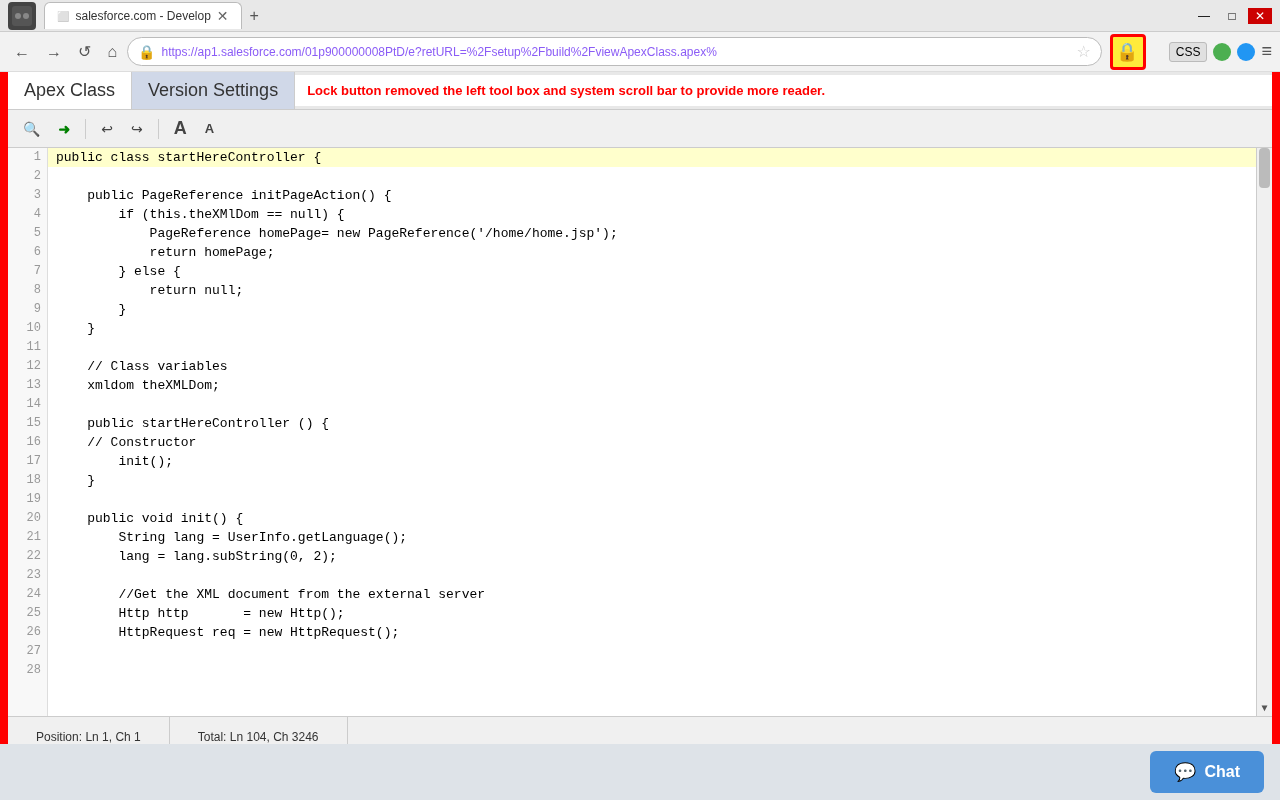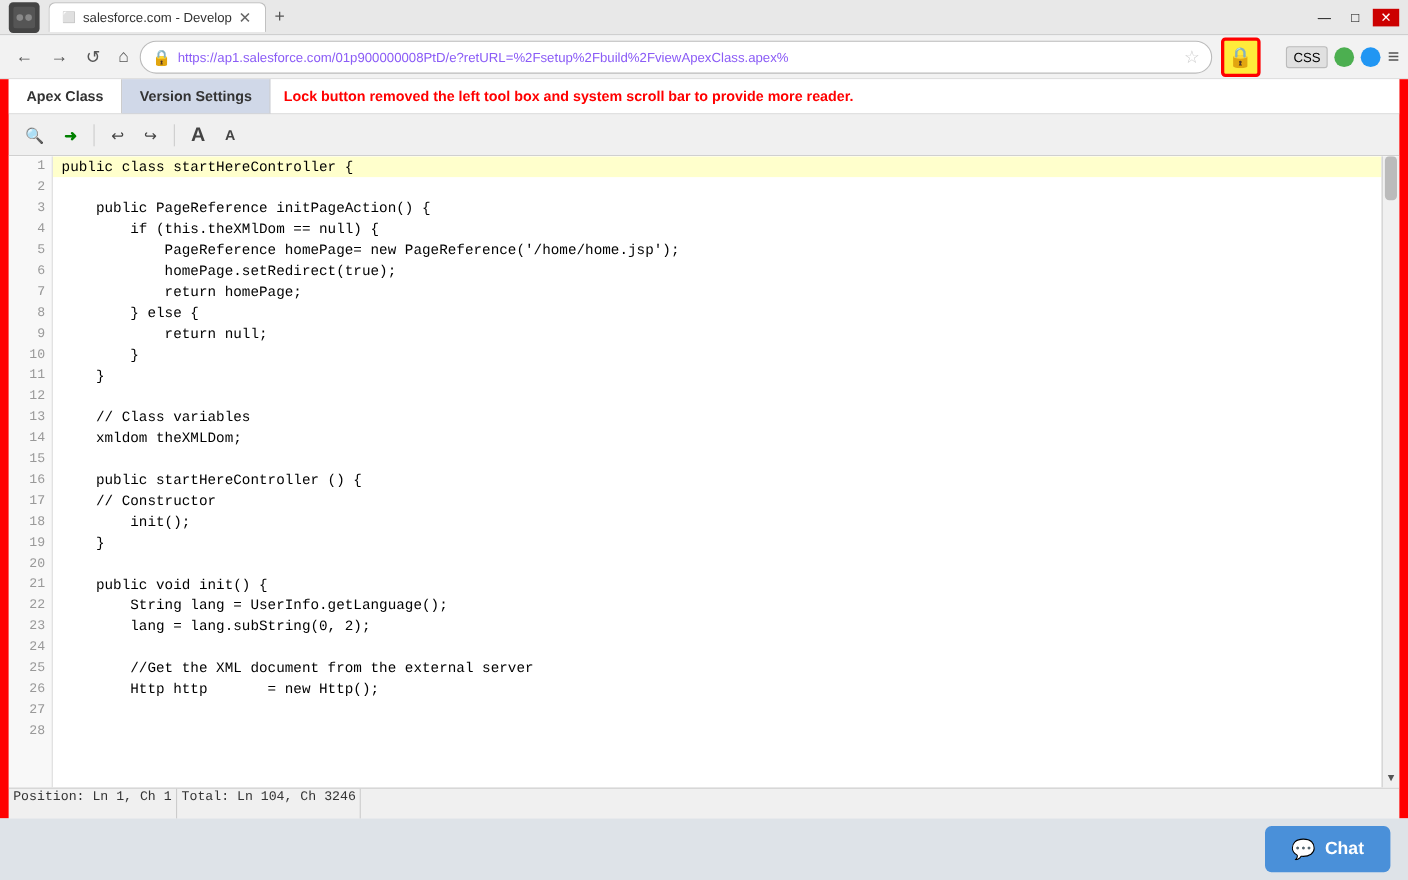--- a/index.html
+++ b/index.html
@@ -88,22 +88,22 @@
     
     .tabs-row {
       display: flex;
       align-items: center;
       background: #e8e8e8;
       border-bottom: 1px solid #ccc;
       padding: 0;
     }
     .editor-tab {
       padding: 8px 16px;
-      font-size: 13px;
-      font-weight: bold;
+      font-size: 18px;
+      font-weight: normal;
       cursor: pointer;
       border-right: 1px solid #ccc;
       background: #d0d8e8;
       color: #333;
     }
     .editor-tab.active {
       background: white;
     }
     .info-banner {
       flex: 1;
@@ -206,26 +206,25 @@
     .status-bar {
       background: #f0f0f0;
       border-top: 1px solid #ccc;
       height: 28px;
       display: flex;
       align-items: center;
       font-size: 12px;
       color: #333;
     }
     .status-item {
-      padding: 0 4px;
+      padding: 0 28px;
       border-right: 1px solid #ccc;
       height: 100%;
       display: flex;
-      align-items: flex-start;
-      font-family: Liberation Mono, monospace;
+      align-items: flex-end;
     }
 
     
     .bottom-bar {
       background: #dee3e8;
       height: 56px;
       display: flex;
       align-items: center;
       justify-content: flex-end;
       padding: 0 16px;
@@ -343,41 +342,41 @@
           <div class="line-number">27</div>
           <div class="line-number">28</div>
         </div>
 
       <div class="code-content" id="code-content">
           <div class="code-line highlighted">public class startHereController {</div>
           <div class="code-line"></div>
           <div class="code-line">    public PageReference initPageAction() {</div>
           <div class="code-line">        if (this.theXMlDom == null) {</div>
           <div class="code-line">            PageReference homePage= new PageReference('/home/home.jsp');</div>
-          <div class="code-line">            homePage.setRedirect(true);</div>
           <div class="code-line">            return homePage;</div>
           <div class="code-line">        } else {</div>
           <div class="code-line">            return null;</div>
           <div class="code-line">        }</div>
           <div class="code-line">    }</div>
           <div class="code-line"></div>
           <div class="code-line">    // Class variables</div>
           <div class="code-line">    xmldom theXMLDom;</div>
           <div class="code-line"></div>
           <div class="code-line">    public startHereController () {</div>
           <div class="code-line">    // Constructor</div>
           <div class="code-line">        init();</div>
           <div class="code-line">    }</div>
           <div class="code-line"></div>
           <div class="code-line">    public void init() {</div>
           <div class="code-line">        String lang = UserInfo.getLanguage();</div>
           <div class="code-line">        lang = lang.subString(0, 2);</div>
           <div class="code-line"></div>
           <div class="code-line">        //Get the XML document from the external server</div>
           <div class="code-line">        Http http       = new Http();</div>
+          <div class="code-line">        HttpRequest req = new HttpRequest();</div>
         </div>
 
       <div class="scrollbar-v">
         <div class="scrollbar-arrow">▲</div>
         <div class="scrollbar-thumb"></div>
         <div class="scrollbar-arrow" style="position: absolute; bottom: 0; width: 100%;">▼</div>
       </div>
     </div>
 
     <div class="status-bar">

